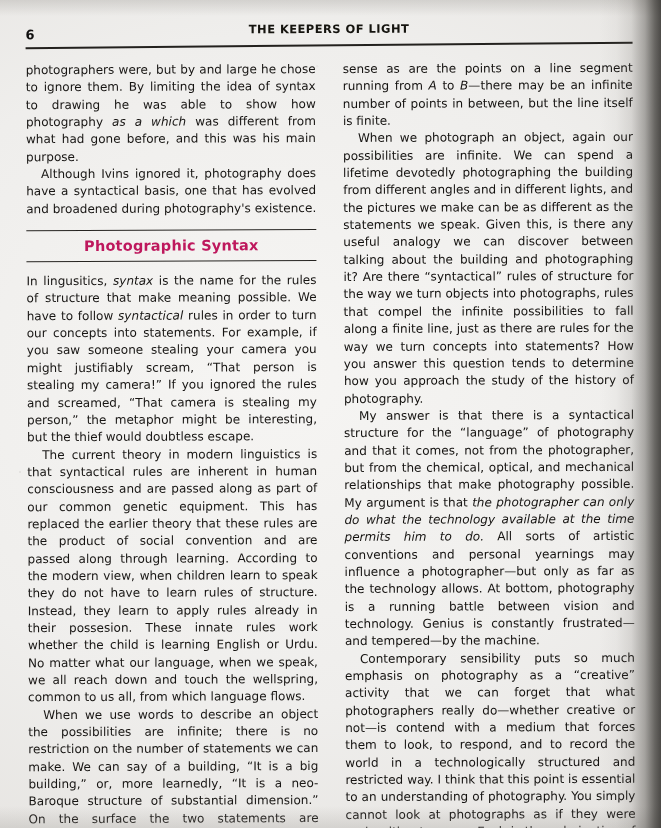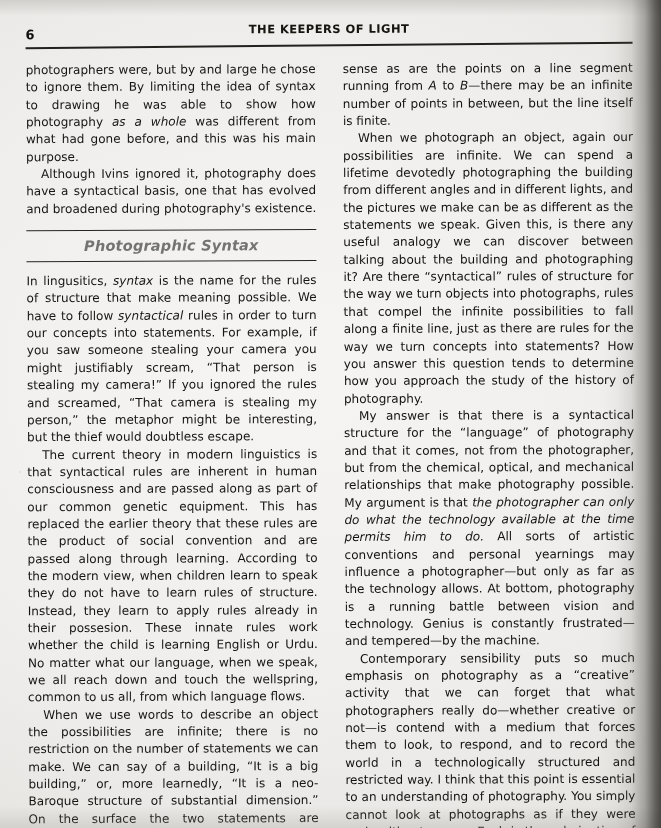--- a/index.html
+++ b/index.html
@@ -147,25 +147,24 @@
   
   .section-head {
     margin: 12px 0 11px 0;
     padding: 5px 0 6px 0;
     border-top: 1.8px solid #262421;
     border-bottom: 1.8px solid #262421;
     text-align: center;
   }
   .section-head .title {
     font-family: "DejaVu Sans", sans-serif;
-    font-style: italic;
     font-weight: bold;
     font-size: 14.5px;
     letter-spacing: .2px;
-    color: #737373;
+    color: #be185d;
   }
 
   
   .col-left p.body { color: #171513; }
   .col-right p.body { color: #141210; }
 </style>
 </head>
 <body>
 
 <div class="page">
@@ -176,21 +175,21 @@
   <div class="content">
 
     <div class="folio">6</div>
     <div class="running-head">THE KEEPERS OF LIGHT</div>
     <div class="head-rule"></div>
 
     <div class="columns">
 
       <div class="col col-left">
 
-        <p class="body"><span>photographers were, but by and large he chose to ignore them. By limiting the idea of syntax to drawing he was able to show how photography </span><i>as a whole</i><span> was different from what had gone before, and this was his main purpose.</span></p>
+        <p class="body"><span>photographers were, but by and large he chose to ignore them. By limiting the idea of syntax to drawing he was able to show how photography </span><i>as a which</i><span> was different from what had gone before, and this was his main purpose.</span></p>
 
         <p class="body indent">Although Ivins ignored it, photography does have a syntactical basis, one that has evolved and broadened during photography's existence.</p>
 
         <div class="section-head">
           <span class="title">Photographic Syntax</span>
         </div>
 
         <p class="body"><span>In lingusitics, </span><i>syntax</i><span> is the name for the rules of structure that make meaning possible. We have to follow </span><i>syntactical</i><span> rules in order to turn our concepts into statements. For example, if you saw someone stealing your camera you might justifiably scream, “That person is stealing my camera!” If you ignored the rules and screamed, “That camera is stealing my person,” the metaphor might be interesting, but the thief would doubtless escape.</span></p>
 
         <p class="body indent">The current theory in modern linguistics is that syntactical rules are inherent in human consciousness and are passed along as part of our common genetic equipment. This has replaced the earlier theory that these rules are the product of social convention and are passed along through learning. According to the modern view, when children learn to speak they do not have to learn rules of structure. Instead, they learn to apply rules already in their possesion. These innate rules work whether the child is learning English or Urdu. No matter what our language, when we speak, we all reach down and touch the wellspring, common to us all, from which language flows.</p>

